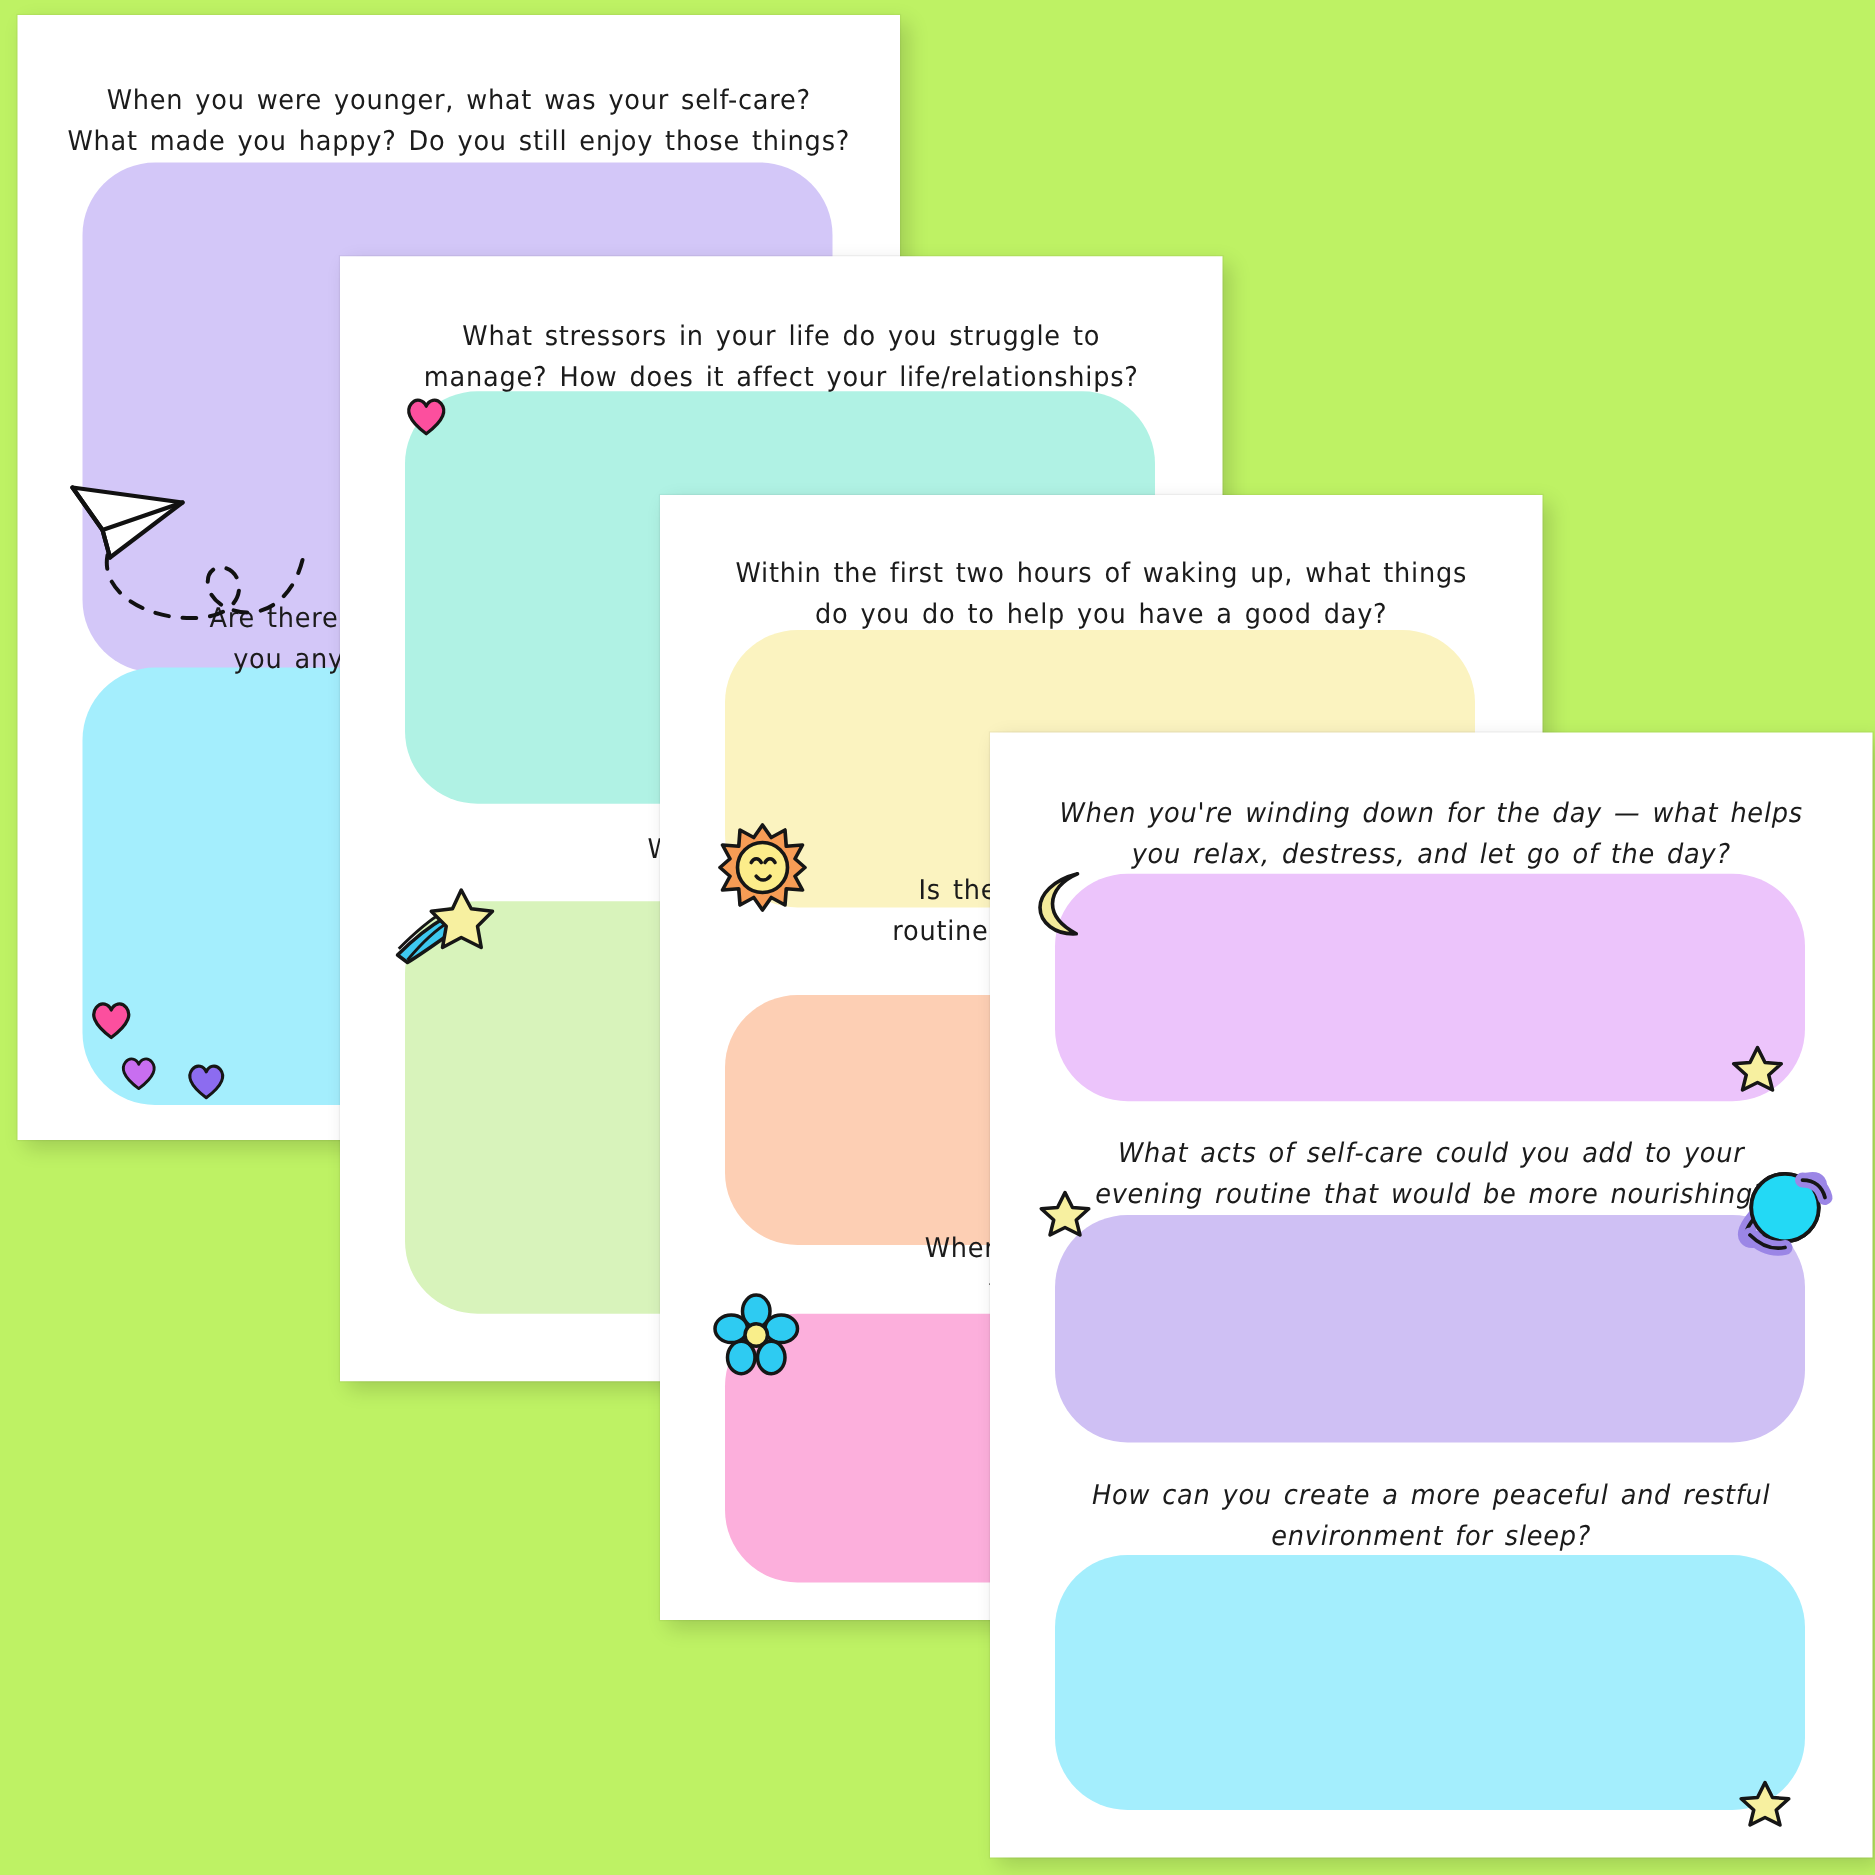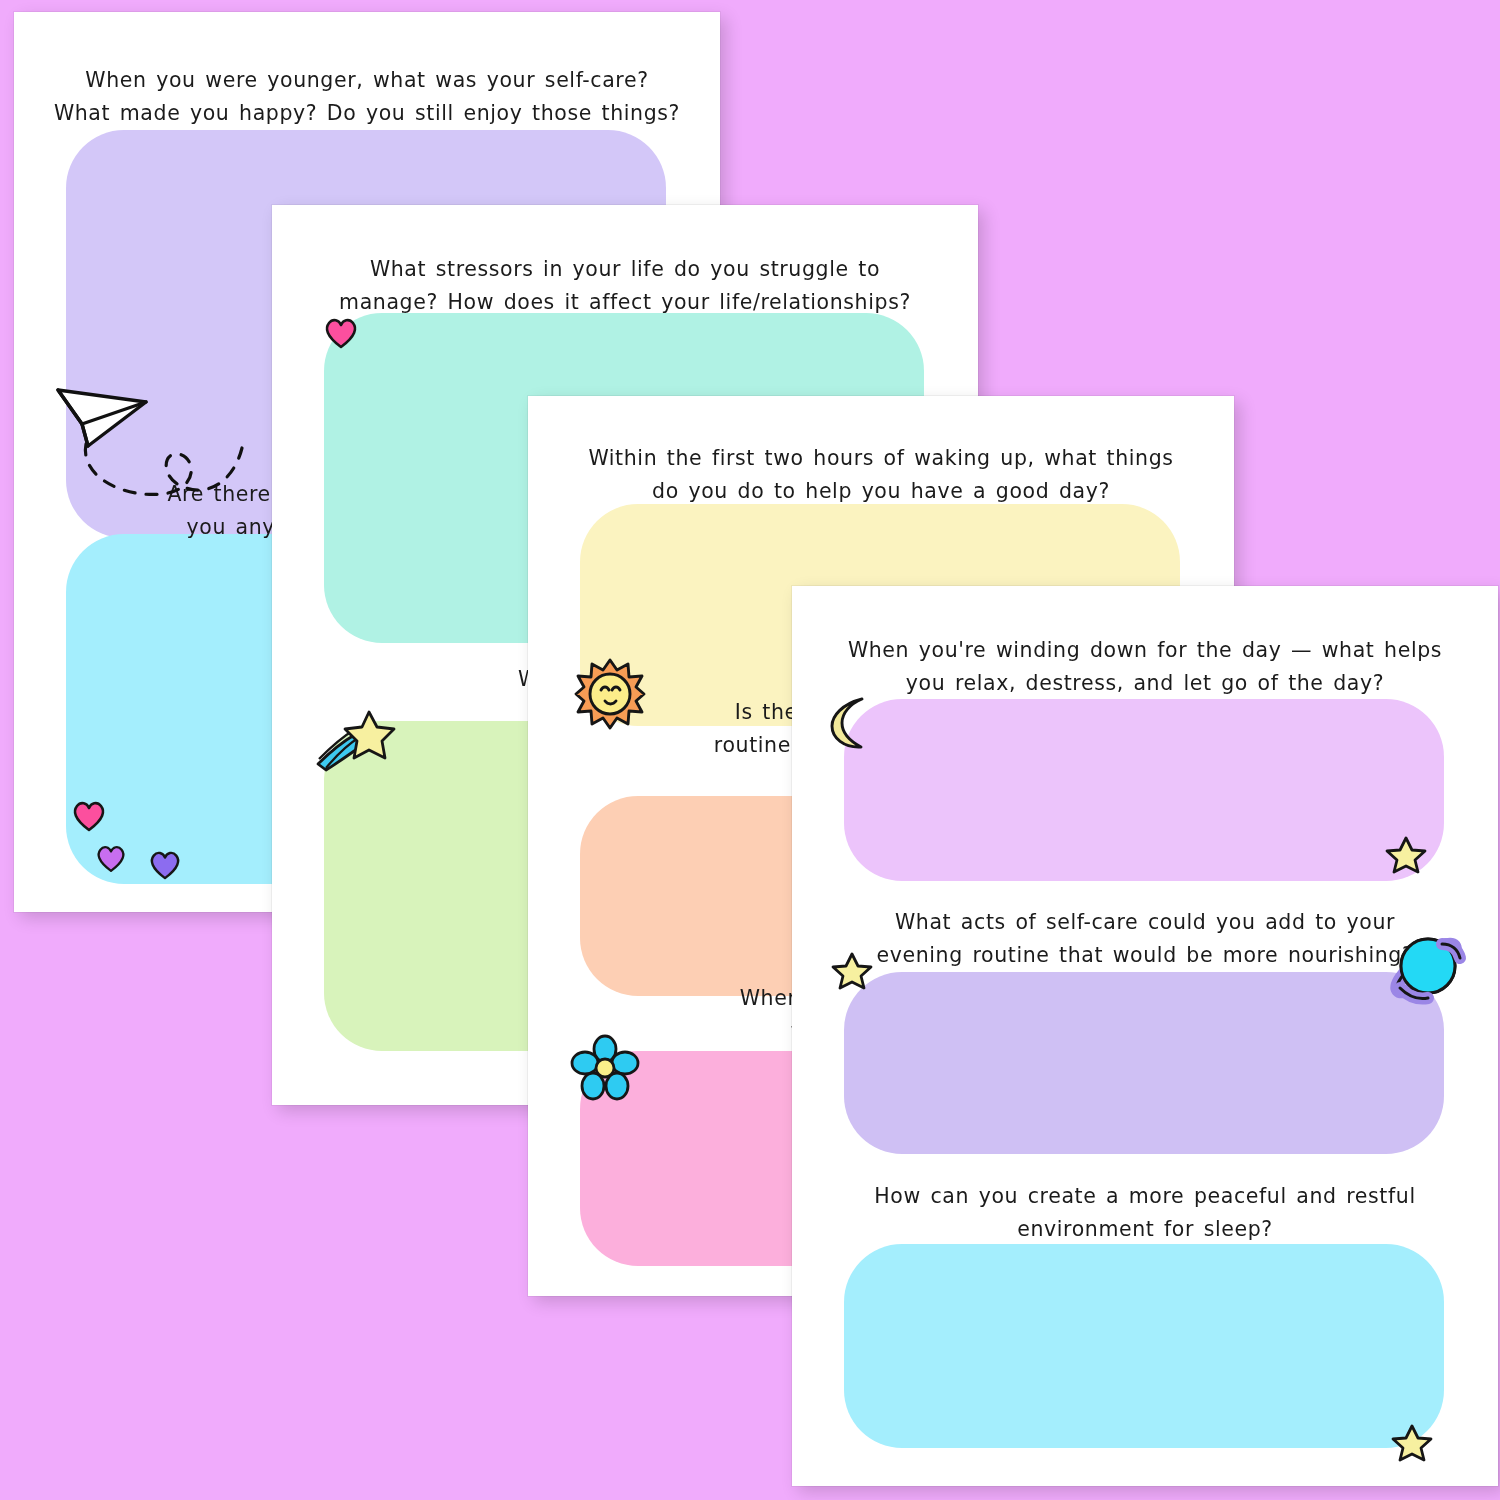--- a/index.html
+++ b/index.html
@@ -1,31 +1,31 @@
 <!DOCTYPE html>
 <html><head>
 <meta charset="utf-8">
 <style>
   html,body{margin:0;padding:0;background:#ffffff;}
   body{
     width:1500px;height:1500px;overflow:hidden;
     font-family:"DejaVu Sans", sans-serif;
   }
-  #stage{position:relative;width:1500px;height:1500px;background:#f0abfc;}
+  #stage{position:relative;width:1500px;height:1500px;background:#bef264;}
 
   
   .sheet{
     position:absolute;background:#ffffff;
     box-shadow:0 0 0 1px rgba(0,0,0,0.045), 6px 6px 16px rgba(0,0,0,0.16);
     overflow:hidden;
   }
   .sheet.s1{left:14px;  top:12px;   width:706px; height:900px;  z-index:1;}
   .sheet.s2{left:272px; top:205px;  width:706px; height:900px;  z-index:2;}
   .sheet.s3{left:528px; top:396px;  width:706px; height:900px;  z-index:3;}
-  .sheet.s4{left:792px; top:586px;  width:706px; height:900px;  z-index:4;}
+  .sheet.s4{left:792px; top:586px;  width:706px; height:900px;  z-index:4;font-style:italic;}
 
   
   .prompt{
     position:absolute;
     text-align:center;
     color:#1b1b1b;
     font-family:"DejaVu Sans", sans-serif;
     font-size:20.5px;
     line-height:31px;
     letter-spacing:0.6px;

